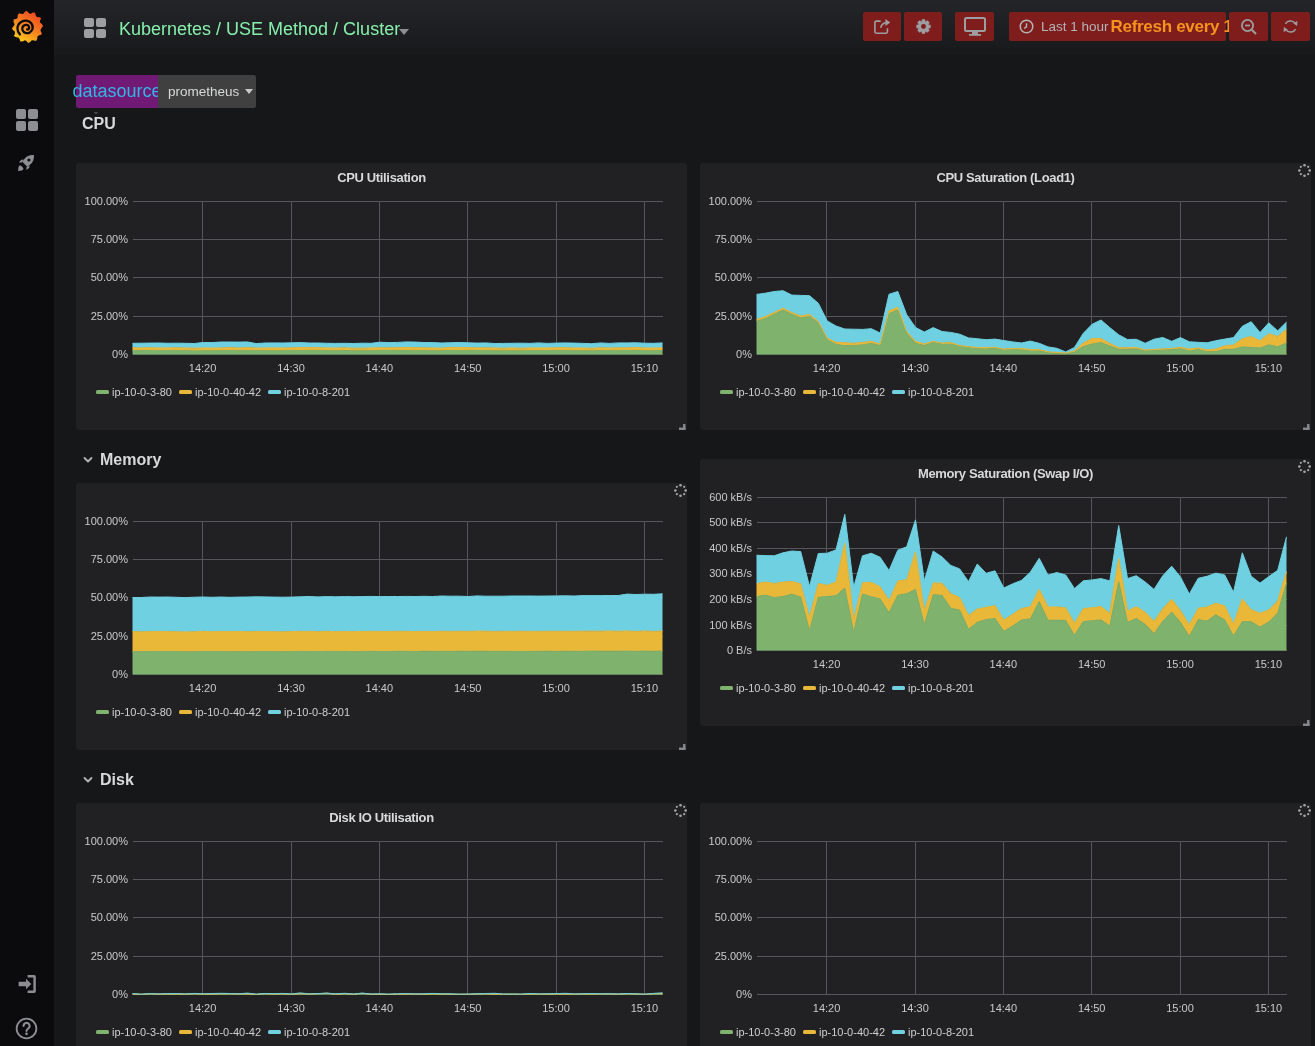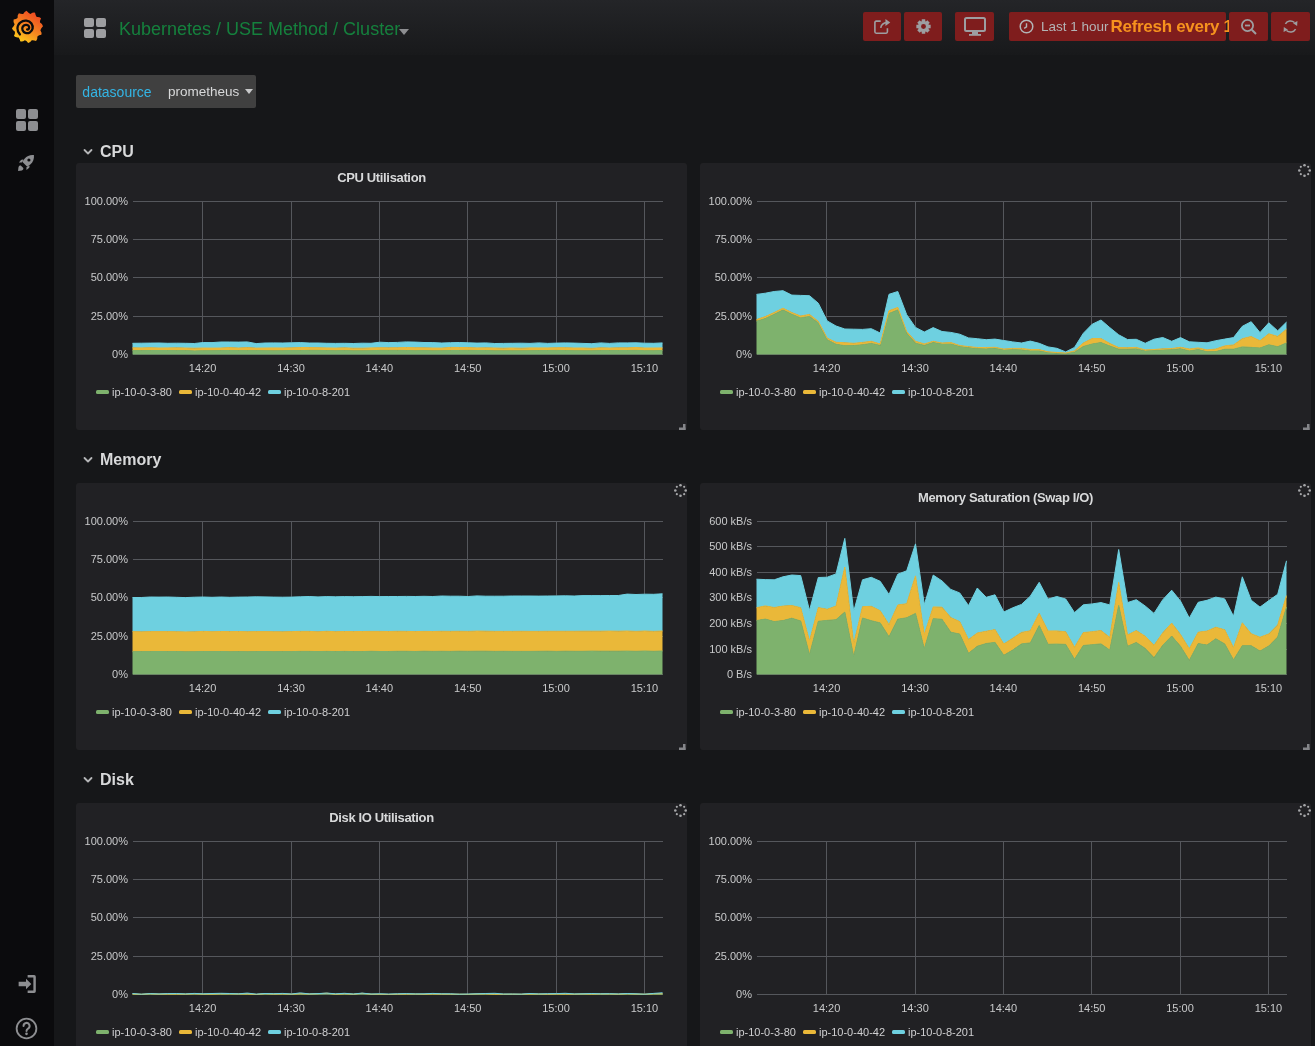--- a/index.html
+++ b/index.html
@@ -1,19 +1,19 @@
 <!DOCTYPE html>
 <html><head><meta charset="utf-8"><style>
 *{margin:0;padding:0;box-sizing:border-box;}
 html,body{width:1315px;height:1046px;background:#161719;font-family:"Liberation Sans",sans-serif;overflow:hidden;}
 .sidebar{position:absolute;left:0;top:0;width:54px;height:1046px;background:#0b0b0d;z-index:5;}
 .nav{position:absolute;left:54px;top:0;width:1261px;height:55px;background:linear-gradient(#242528,#18191b);}
-.title{position:absolute;left:119px;top:19px;font-size:18px;color:#15803d;}
+.title{position:absolute;left:119px;top:19px;font-size:18px;color:#86efac;}
 .navbtn{position:absolute;top:12px;height:29px;background:#7f1d1d;border-radius:2px;display:flex;align-items:center;justify-content:center;}
-.submenu-label{position:absolute;left:76px;top:75px;width:82px;height:33px;background:#404040;color:#33b5e5;font-size:14px;display:flex;align-items:center;justify-content:center;border-radius:2px 0 0 2px;}
+.submenu-label{position:absolute;left:76px;top:75px;width:82px;height:33px;background:#701a75;color:#33b5e5;font-size:18px;display:flex;align-items:center;justify-content:center;border-radius:2px 0 0 2px;}
 .submenu-val{position:absolute;left:158px;top:75px;width:98px;height:33px;background:#404040;color:#d8d9da;font-size:13.5px;display:flex;align-items:center;padding-left:10px;border-radius:0 2px 2px 0;}
 .rowhead{position:absolute;left:82px;height:22px;display:flex;align-items:center;color:#d8d9da;font-size:16px;font-weight:bold;}
 .panel{position:absolute;width:611px;height:267px;background:#212124;border-radius:3px;}
 .ptitle{position:absolute;left:0;top:7px;width:100%;text-align:center;color:#d8d9da;font-size:13px;font-weight:bold;letter-spacing:-0.35px;}
 .tick{fill:#c9cacb;font-size:11px;font-family:"Liberation Sans",sans-serif;}
 .leg{fill:#d0d0d2;font-size:11px;font-family:"Liberation Sans",sans-serif;}
 svg{display:block;}
 </style></head><body>
 <div class="nav"></div>
 <div class="sidebar">
@@ -99,21 +99,21 @@
 <path d="M4.8 8.4 A8.2 8.2 0 0 1 17.6 6.4"></path>
       <path d="M19.2 15.6 A8.2 8.2 0 0 1 6.4 17.6"></path>
 <path d="M21.8 4.2 L21.4 11.2 L15.6 7.4 Z" fill="#9d9ea1" stroke="none"></path>
 <path d="M2.2 19.8 L2.6 12.8 L8.4 16.6 Z" fill="#9d9ea1" stroke="none"></path>
     </svg>
   </div>
 <div class="submenu-label">datasource</div>
 <div class="submenu-val">prometheus<svg width="8" height="5" viewBox="0 0 10 6" style="margin-left:6px;">
       <path d="M0 0 L10 0 L5 6 Z" fill="#c8c9ca"></path>
     </svg></div>
-<div class="rowhead" style="top:141px;">
+<div class="rowhead" style="top:111px;flex-direction:column;">
     <svg width="12" height="12" viewBox="0 0 12 12" style="margin-right:6px;">
       <path d="M2.5 4 L6 7.5 L9.5 4" fill="none" stroke="#b4b5b7" stroke-width="1.8" stroke-linecap="round" stroke-linejoin="round"></path>
     </svg>
     <span>CPU</span>
   </div>
 <div class="panel" style="left:76px;top:163px;">
     <div class="ptitle">CPU Utilisation</div>
     <svg width="611" height="267" style="position:absolute;left:0;top:0;">
       <line x1="56.5" y1="38.0" x2="586.5" y2="38.0" stroke="#55575c" stroke-width="1" shape-rendering="crispEdges"></line>
       <line x1="56.5" y1="76.4" x2="586.5" y2="76.4" stroke="#55575c" stroke-width="1" shape-rendering="crispEdges"></line>
@@ -149,20 +149,21 @@
       <text x="36" y="233" class="leg">ip-10-0-3-80</text>
       <rect x="103" y="227" width="13" height="4" rx="1.5" fill="#eab839"></rect>
       <text x="119" y="233" class="leg">ip-10-0-40-42</text>
       <rect x="192" y="227" width="13" height="4" rx="1.5" fill="#6ed0e0"></rect>
       <text x="208" y="233" class="leg">ip-10-0-8-201</text>
       <rect x="607" y="261" width="2.5" height="6" fill="#85868a"></rect>
       <rect x="603" y="264.5" width="6.5" height="2.5" fill="#85868a"></rect>
     </svg>
   </div>
 <div class="panel" style="left:700px;top:163px;">
+    <div class="ptitle">CPU Saturation (Load1)</div>
     <svg width="611" height="267" style="position:absolute;left:0;top:0;">
       <line x1="56.5" y1="38.0" x2="586.5" y2="38.0" stroke="#55575c" stroke-width="1" shape-rendering="crispEdges"></line>
       <line x1="56.5" y1="76.4" x2="586.5" y2="76.4" stroke="#55575c" stroke-width="1" shape-rendering="crispEdges"></line>
       <line x1="56.5" y1="114.8" x2="586.5" y2="114.8" stroke="#55575c" stroke-width="1" shape-rendering="crispEdges"></line>
       <line x1="56.5" y1="153.2" x2="586.5" y2="153.2" stroke="#55575c" stroke-width="1" shape-rendering="crispEdges"></line>
       <line x1="56.5" y1="191.6" x2="586.5" y2="191.6" stroke="#55575c" stroke-width="1" shape-rendering="crispEdges"></line>
       <line x1="126.6" y1="38" x2="126.6" y2="191.6" stroke="#55575c" stroke-width="1" shape-rendering="crispEdges"></line>
       <line x1="215.0" y1="38" x2="215.0" y2="191.6" stroke="#55575c" stroke-width="1" shape-rendering="crispEdges"></line>
       <line x1="303.3" y1="38" x2="303.3" y2="191.6" stroke="#55575c" stroke-width="1" shape-rendering="crispEdges"></line>
       <line x1="391.7" y1="38" x2="391.7" y2="191.6" stroke="#55575c" stroke-width="1" shape-rendering="crispEdges"></line>
@@ -258,21 +259,21 @@
         <circle cx="3.68" cy="3.68" r="1.1"></circle>
         <circle cx="0.00" cy="5.20" r="1.3"></circle>
         <circle cx="-3.68" cy="3.68" r="1.1"></circle>
         <circle cx="-5.20" cy="0.00" r="1.3"></circle>
         <circle cx="-3.68" cy="-3.68" r="1.1"></circle>
         <circle cx="-0.00" cy="-5.20" r="1.3"></circle>
         <circle cx="3.68" cy="-3.68" r="1.1"></circle>
       </g>
     </svg>
   </div>
-<div class="panel" style="left:700px;top:483px;">
+<div class="panel" style="left:700px;top:459px;">
     <div class="ptitle">Memory Saturation (Swap I/O)</div>
     <svg width="611" height="267" style="position:absolute;left:0;top:0;">
       <line x1="56.5" y1="38.0" x2="586.5" y2="38.0" stroke="#55575c" stroke-width="1" shape-rendering="crispEdges"></line>
       <line x1="56.5" y1="63.6" x2="586.5" y2="63.6" stroke="#55575c" stroke-width="1" shape-rendering="crispEdges"></line>
       <line x1="56.5" y1="89.2" x2="586.5" y2="89.2" stroke="#55575c" stroke-width="1" shape-rendering="crispEdges"></line>
       <line x1="56.5" y1="114.8" x2="586.5" y2="114.8" stroke="#55575c" stroke-width="1" shape-rendering="crispEdges"></line>
       <line x1="56.5" y1="140.4" x2="586.5" y2="140.4" stroke="#55575c" stroke-width="1" shape-rendering="crispEdges"></line>
       <line x1="56.5" y1="166.0" x2="586.5" y2="166.0" stroke="#55575c" stroke-width="1" shape-rendering="crispEdges"></line>
       <line x1="56.5" y1="191.6" x2="586.5" y2="191.6" stroke="#55575c" stroke-width="1" shape-rendering="crispEdges"></line>
       <line x1="126.6" y1="38" x2="126.6" y2="191.6" stroke="#55575c" stroke-width="1" shape-rendering="crispEdges"></line>

